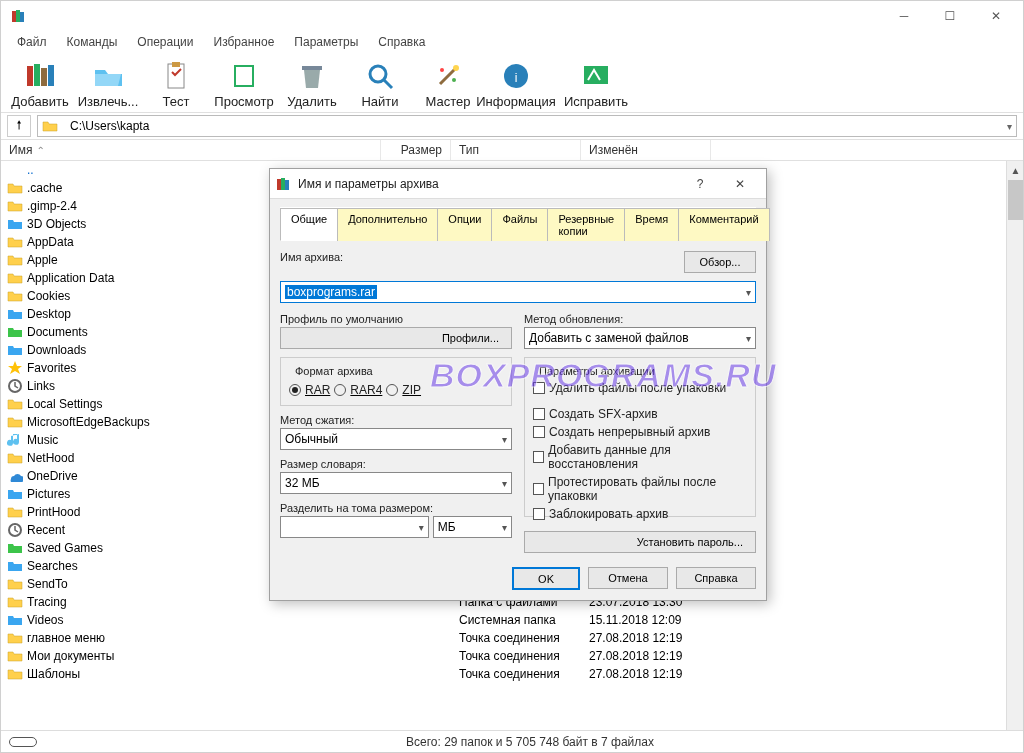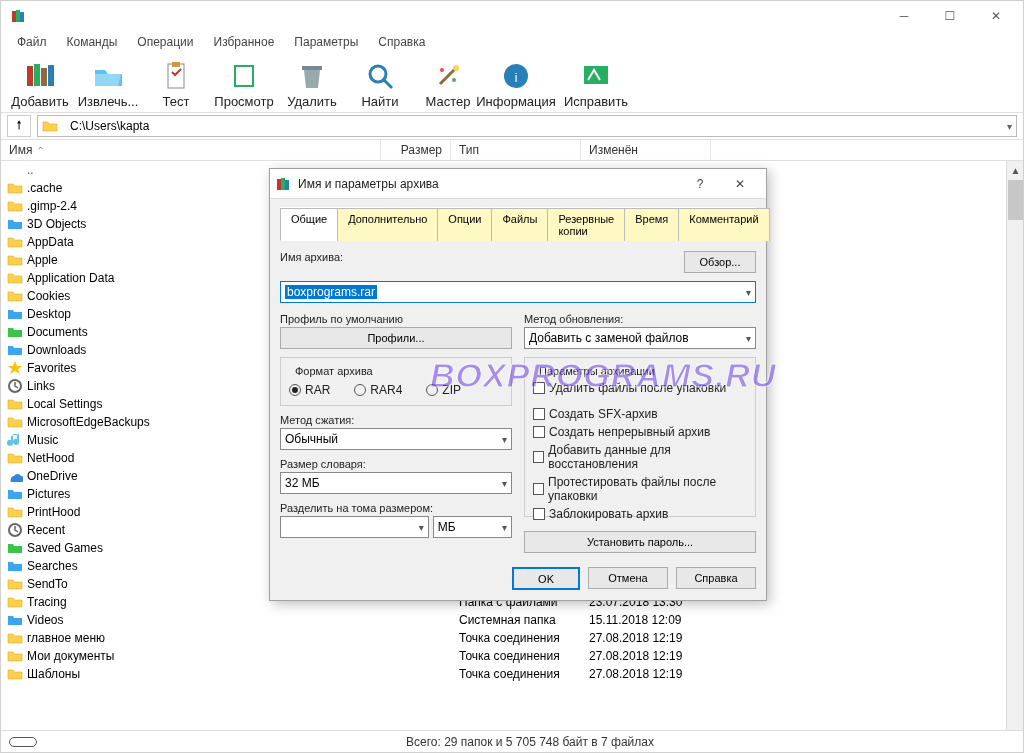--- a/index.html
+++ b/index.html
@@ -70,27 +70,27 @@
 .formcol { flex:1; display:flex; flex-direction:column; }
 .lab { font-size:11px; color:#222; margin-bottom:2px; }
 .btn { height:22px; border:1px solid #aaa; background:#e8e8e8; padding:0 12px; display:inline-flex; align-items:center; justify-content:center; font-size:11px; cursor:default; }
 .btn.primary { border:2px solid #0078d7; height:23px; padding:0 24px; }
 .combo { height:22px; border:1px solid #888; background:#fff; display:flex; align-items:center; padding:0 4px; }
 .combo .caret { margin-left:auto; color:#555; font-size:10px; }
 .combo.selected { border:1px solid #0078d7; }
 .combo.selected .ctext { background:#0078d7; color:#fff; padding:0 2px; }
 .fieldset { border:1px solid #ccc; padding:6px 8px 8px 8px; margin-bottom:8px; }
 .fieldset .legend { font-size:11px; color:#222; margin:-12px 0 4px 2px; background:#f0f0f0; display:inline-block; padding:0 4px; }
-.radios { display:flex; gap:24px; align-items:center; margin-top:2px; }
+.radios { display:flex; gap:4px; align-items:center; margin-top:2px;text-decoration:underline; }
 .radio, .check { display:flex; align-items:center; gap:4px; font-size:11px; color:#222; }
 .radio .r { width:12px; height:12px; border:1px solid #555; border-radius:50%; display:flex; align-items:center; justify-content:center; }
 .radio.sel .r::after { content:""; width:6px; height:6px; background:#222; border-radius:50%; }
 .check .c { width:12px; height:12px; border:1px solid #555; background:#fff; }
 .dlg-bottom { display:flex; justify-content:flex-end; gap:8px; padding:6px 0 4px 0; }
-.wide { width:100%; }
+.wide { width:100%;justify-content:flex-end; }
 .split-row { display:flex; gap:4px; align-items:center; }
 
 
 .folder-icon { fill:#FFD04C; stroke:#C9A227; stroke-width:0.5; }
 
 .watermark { position:absolute; left:430px; top:356px; font-size:34px; font-weight:900; letter-spacing:1px; color:#6a3de8; -webkit-text-stroke:1px #fff; opacity:0.55; font-style:italic; pointer-events:none; }
 </style>
 </head>
 <body>
 

